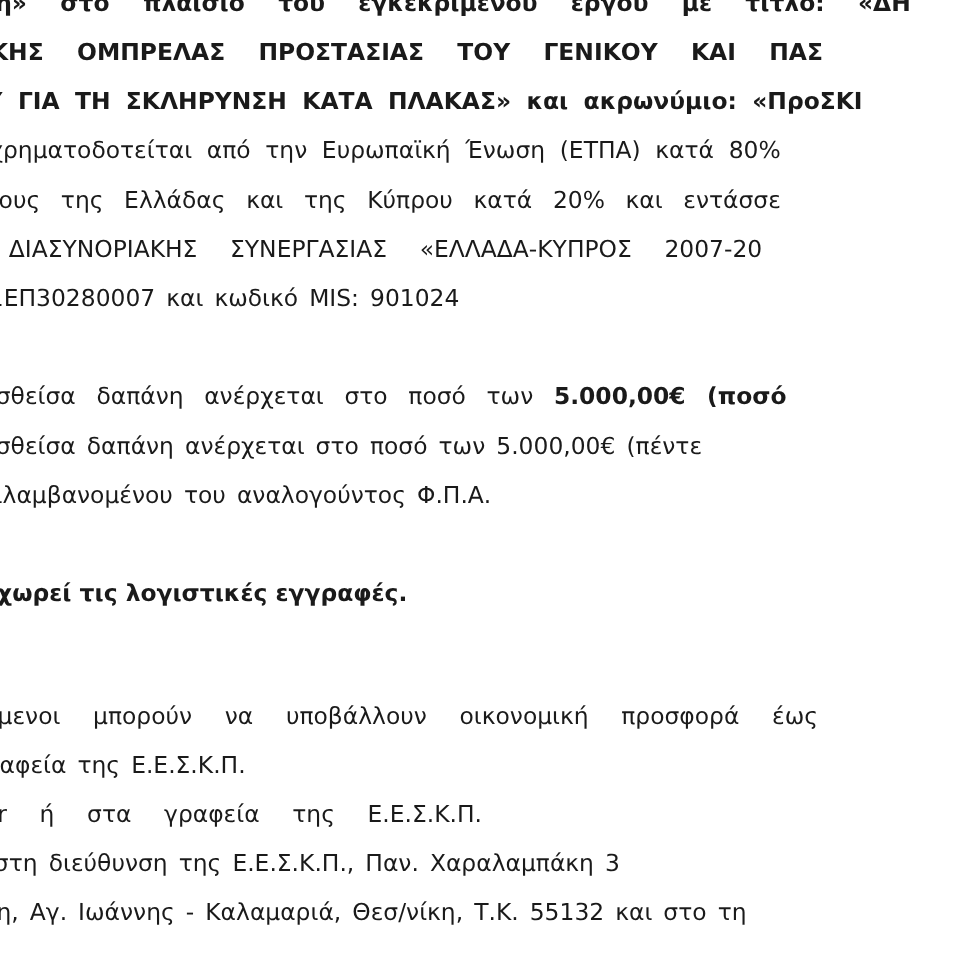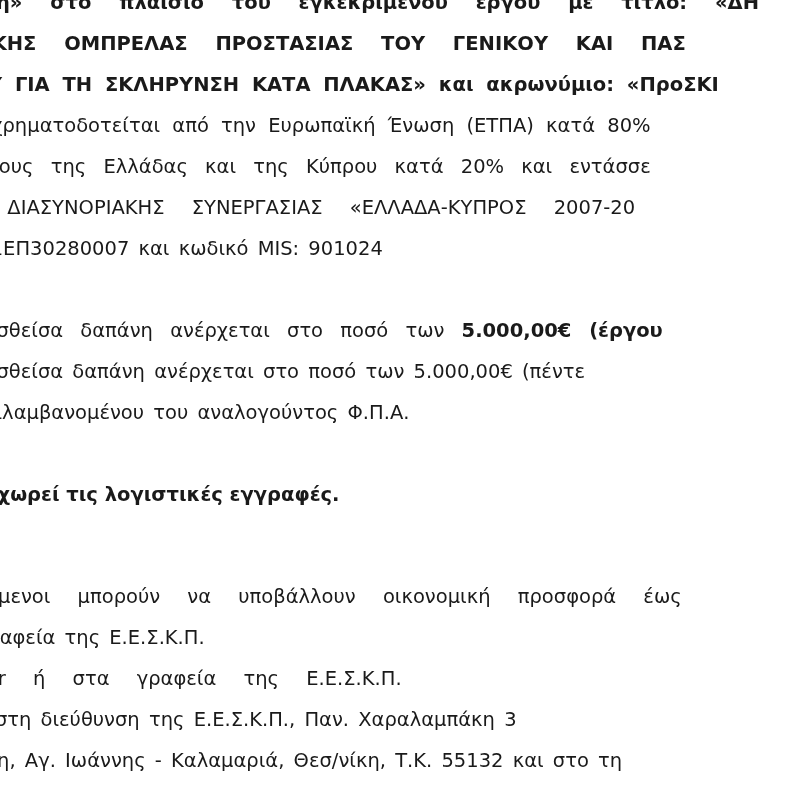--- a/index.html
+++ b/index.html
@@ -66,21 +66,21 @@
     <div class="line b sp2">ΥΝΟΡΙΑΚΗΣ ΟΜΠΡΕΛΑΣ ΠΡΟΣΤΑΣΙΑΣ ΤΟΥ ΓΕΝΙΚΟΥ ΚΑΙ ΠΑΣ</div>
     <div class="line b sp3">ΘΥΣΜΟΥ ΓΙΑ ΤΗ ΣΚΛΗΡΥΝΣΗ ΚΑΤΑ ΠΛΑΚΑΣ» και ακρωνύμιο: «ΠροΣΚΙ</div>
     <div class="line sp3">ργο συγχρηματοδοτείται  από την Ευρωπαϊκή Ένωση (ΕΤΠΑ) κατά 80%</div>
     <div class="line sp1">ούς Πόρους της Ελλάδας και της Κύπρου κατά 20% και εντάσσε</div>
     <div class="line sp2">ΡΑΜΜΑ ΔΙΑΣΥΝΟΡΙΑΚΗΣ ΣΥΝΕΡΓΑΣΙΑΣ «ΕΛΛΑΔΑ-ΚΥΠΡΟΣ 2007-20</div>
     <div class="line sp4">θμο 2011ΕΠ30280007 και κωδικό MIS: 901024</div>
 
     <div class="blank"></div>
 
     <div class="line sp1">
-      <span>οϋπολογισθείσα δαπάνη ανέρχεται στο ποσό των </span><span class="b">5.000,00€ (έργου</span>
+      <span>οϋπολογισθείσα δαπάνη ανέρχεται στο ποσό των </span><span class="b">5.000,00€ (ποσό</span>
     </div>
     <div class="line sp4">οϋπολογισθείσα δαπάνη ανέρχεται στο ποσό των 5.000,00€ (πέντε</div>
     <div class="line sp4">) συμπεριλαμβανομένου του αναλογούντος Φ.Π.Α.</div>
 
     <div class="blank"></div>
 
     <div class="bullet-line"></div>
     <div class="bullet-line">Να καταχωρεί τις λογιστικές εγγραφές.</div>
 
     <div class="blank"></div>

